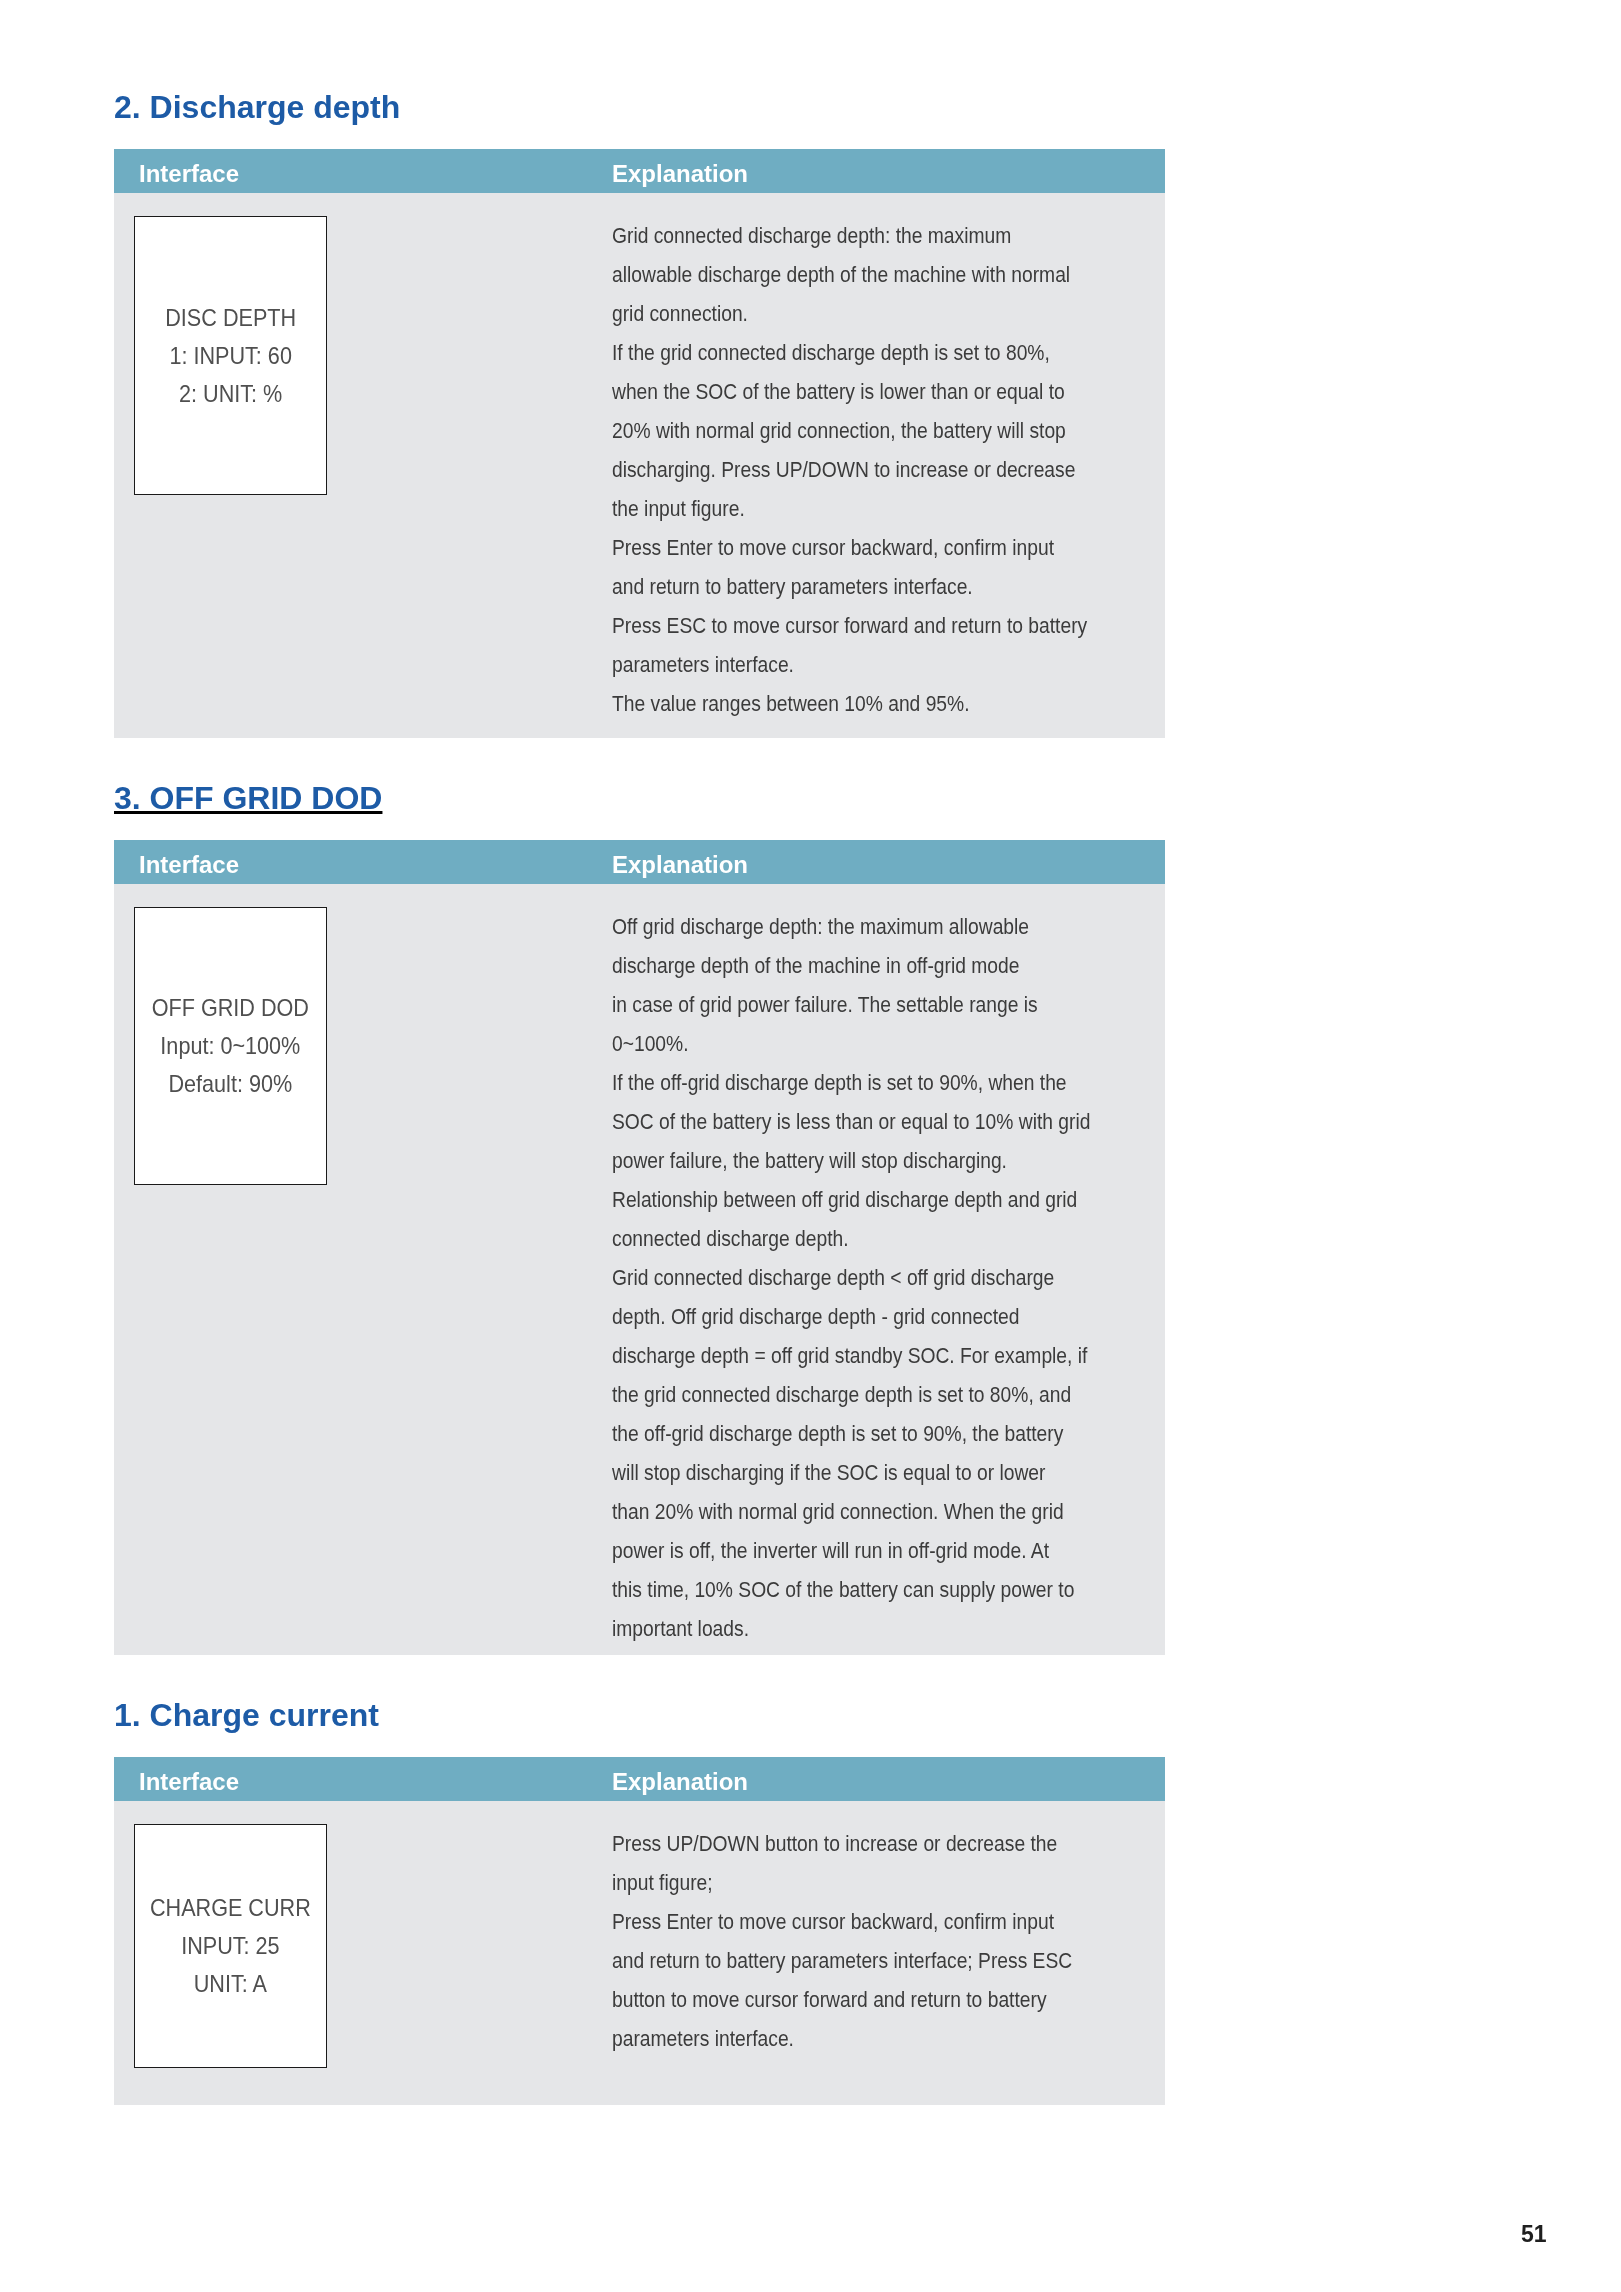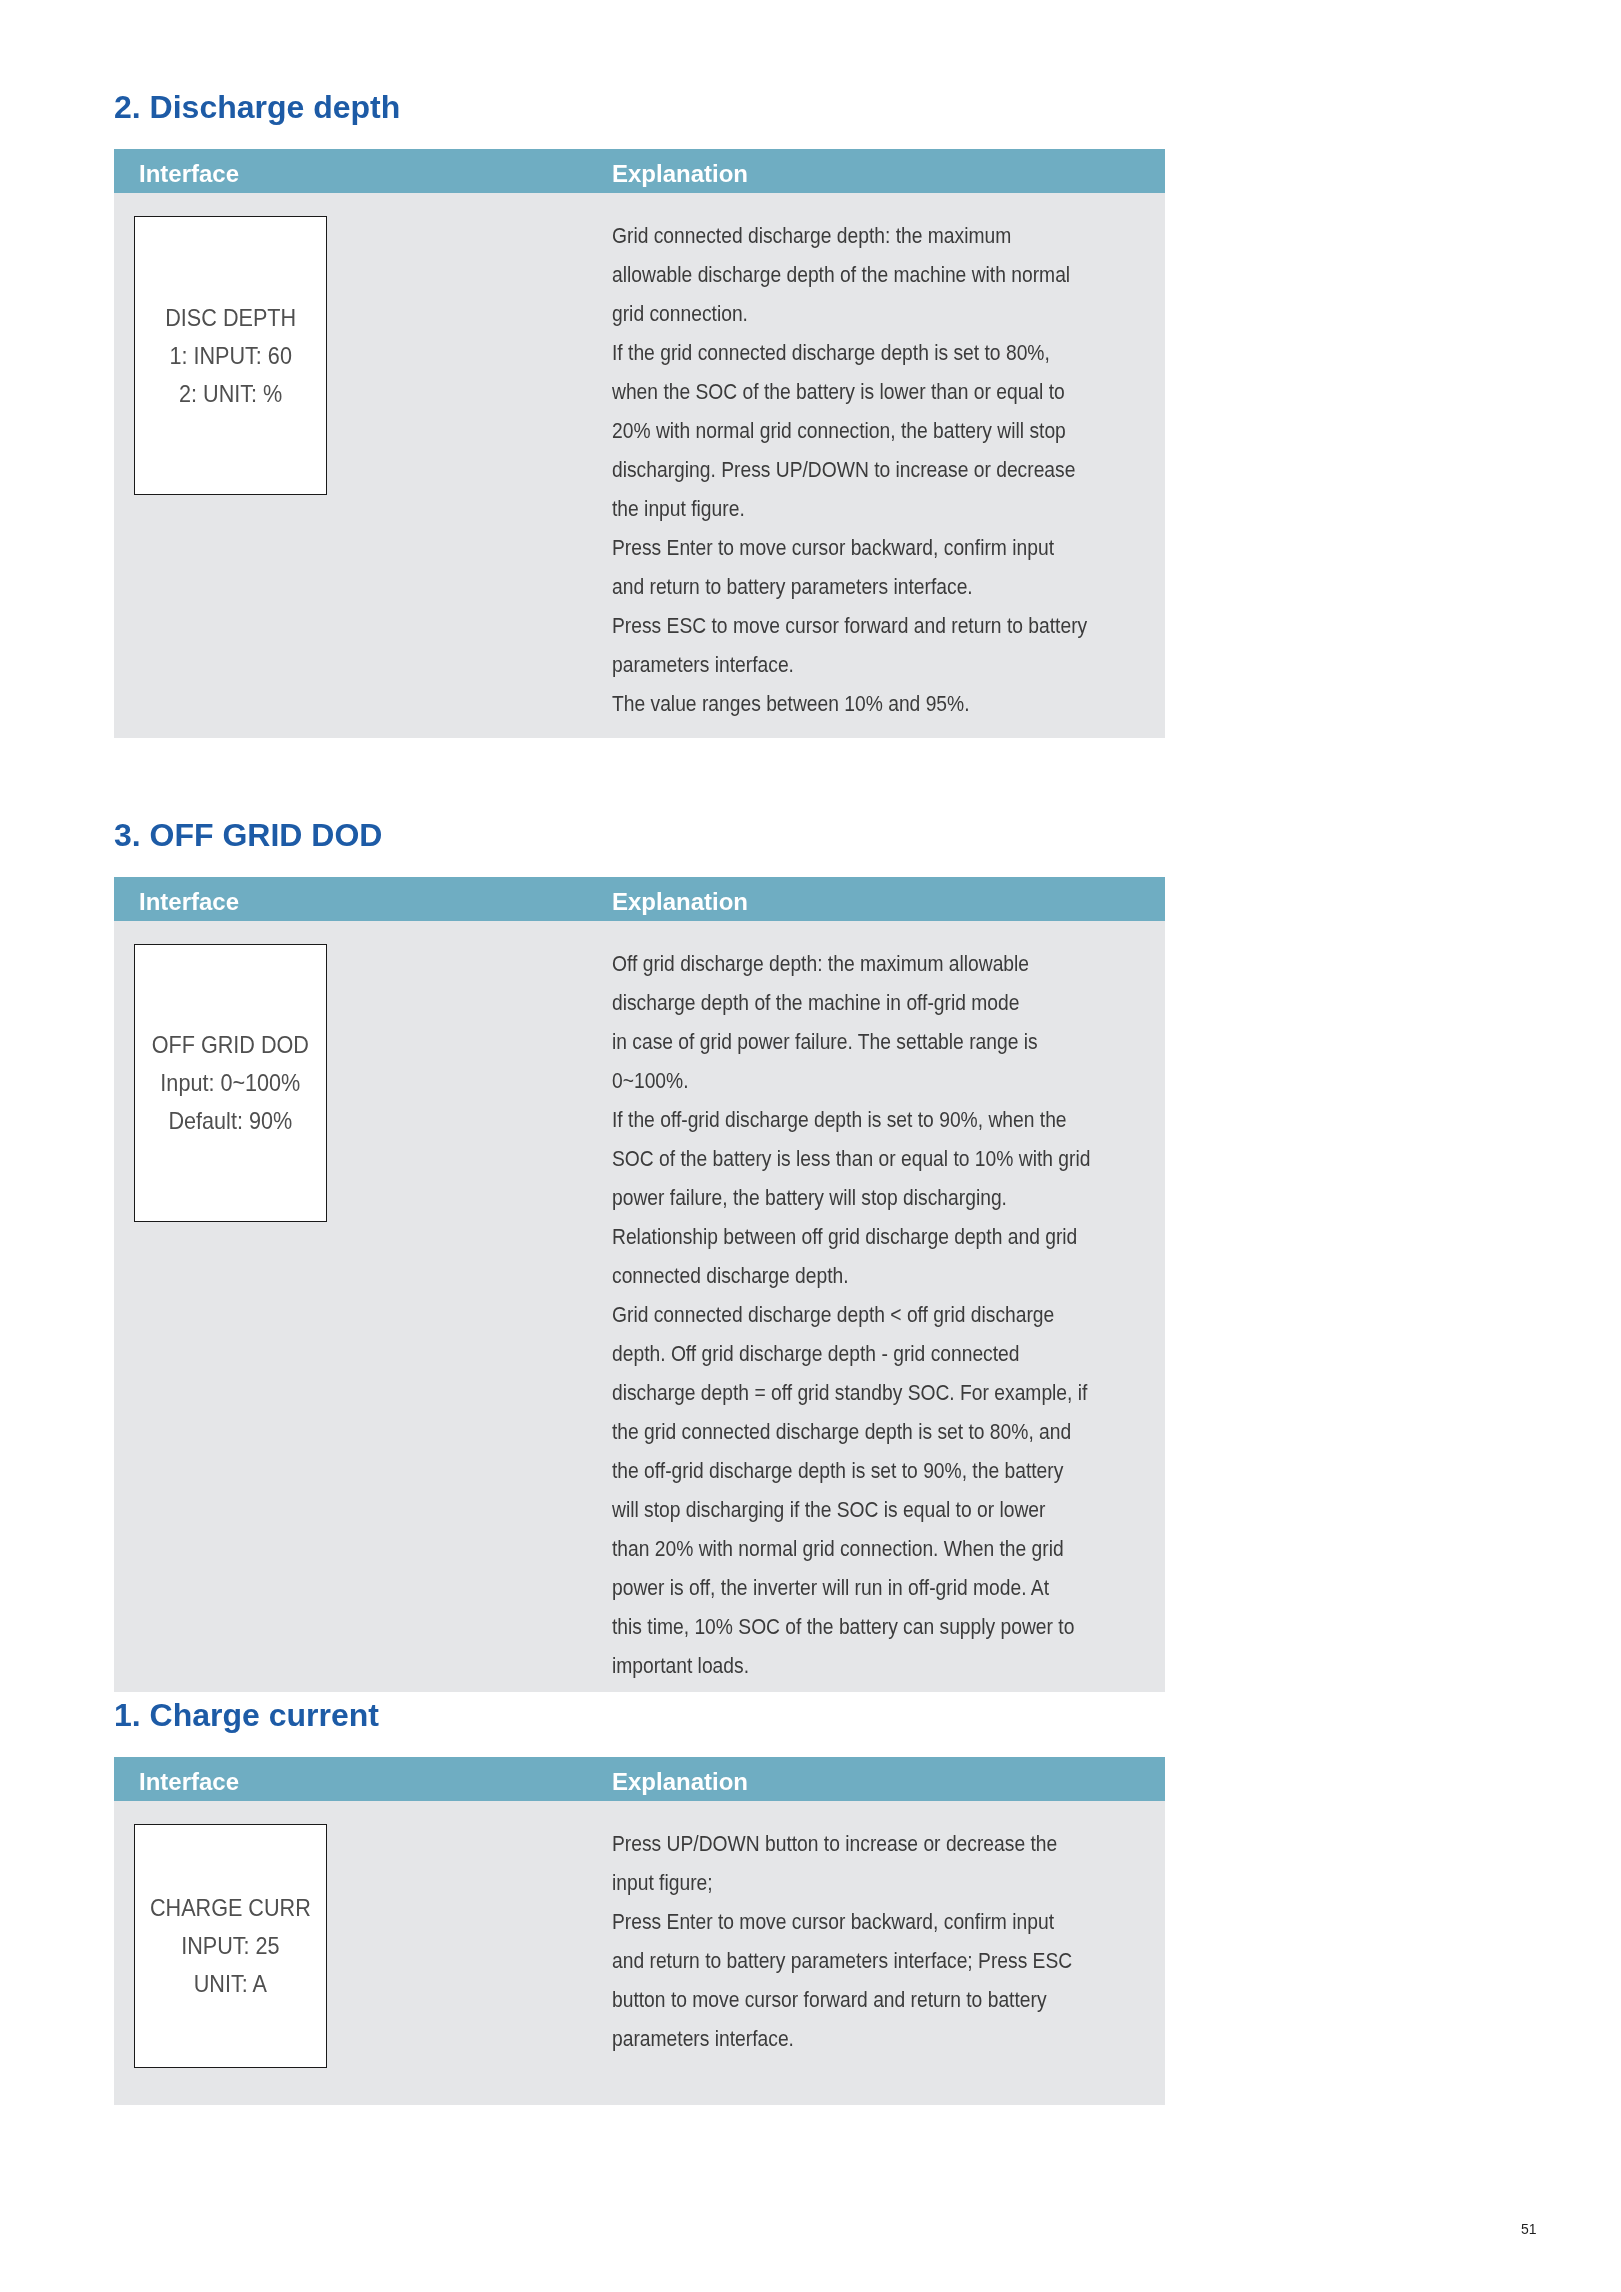--- a/index.html
+++ b/index.html
@@ -48,27 +48,27 @@
     transform:scaleX(0.9);transform-origin:center center;white-space:nowrap;
   }
   .explanation{
     position:absolute;left:498px;top:23px;width:645px;
     color:var(--body-text);font-size:22.4px;line-height:39px;
     transform:scaleX(0.86);transform-origin:left top;white-space:nowrap;
   }
   .explanation .tline{display:block;height:39px;white-space:nowrap;}
   .page-number{
     position:absolute;left:1521px;top:2221px;
-    font-size:14px;font-weight:normal;color:var(--page-number-text);
+    font-size:23px;font-weight:bold;color:var(--page-number-text);
   }
   
   #sec-0{top:90px;}
   #sec-0 .tbody{height:545px;}
   #sec-0 .lcd-box{height:279px;}
-  #sec-1{top:818px;}
+  #sec-1{top:781px;text-decoration:underline;}
   #sec-1 .tbody{height:771px;}
   #sec-1 .lcd-box{height:278px;}
   #sec-2{top:1698px;}
   #sec-2 .tbody{height:304px;}
   #sec-2 .lcd-box{height:244px;}
 </style>
 </head>
 <body>
 
 <div class="page">

